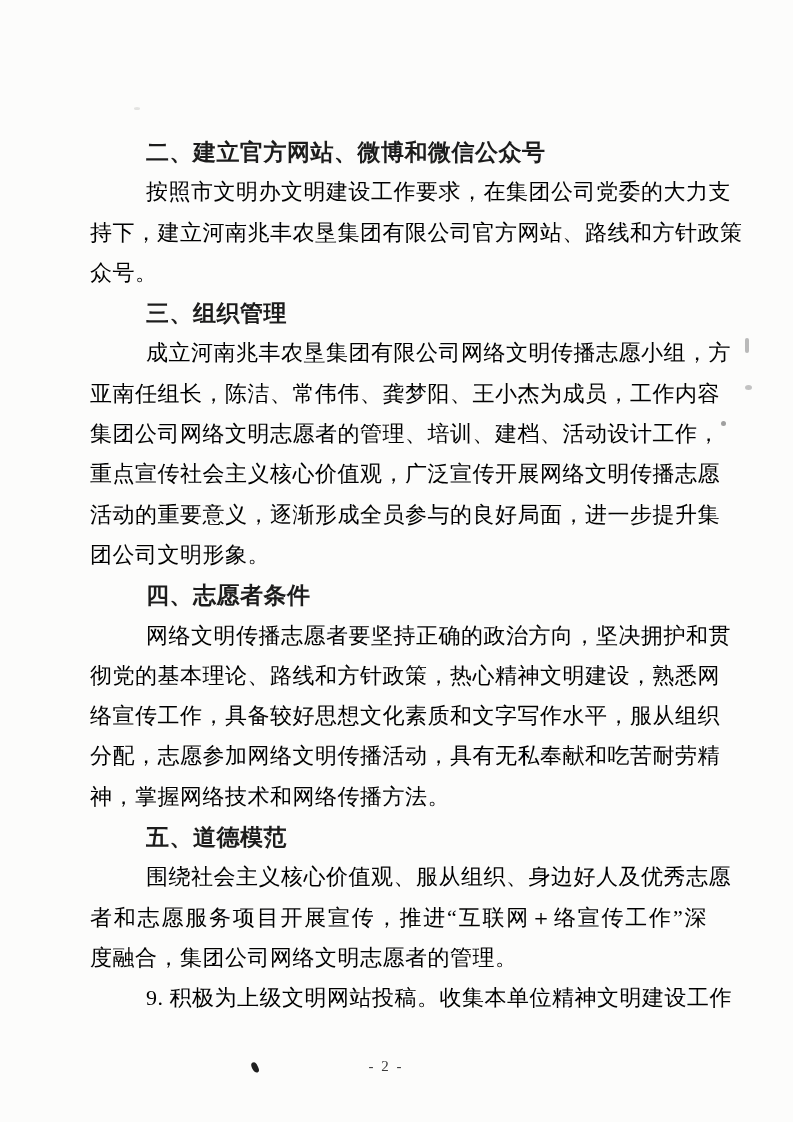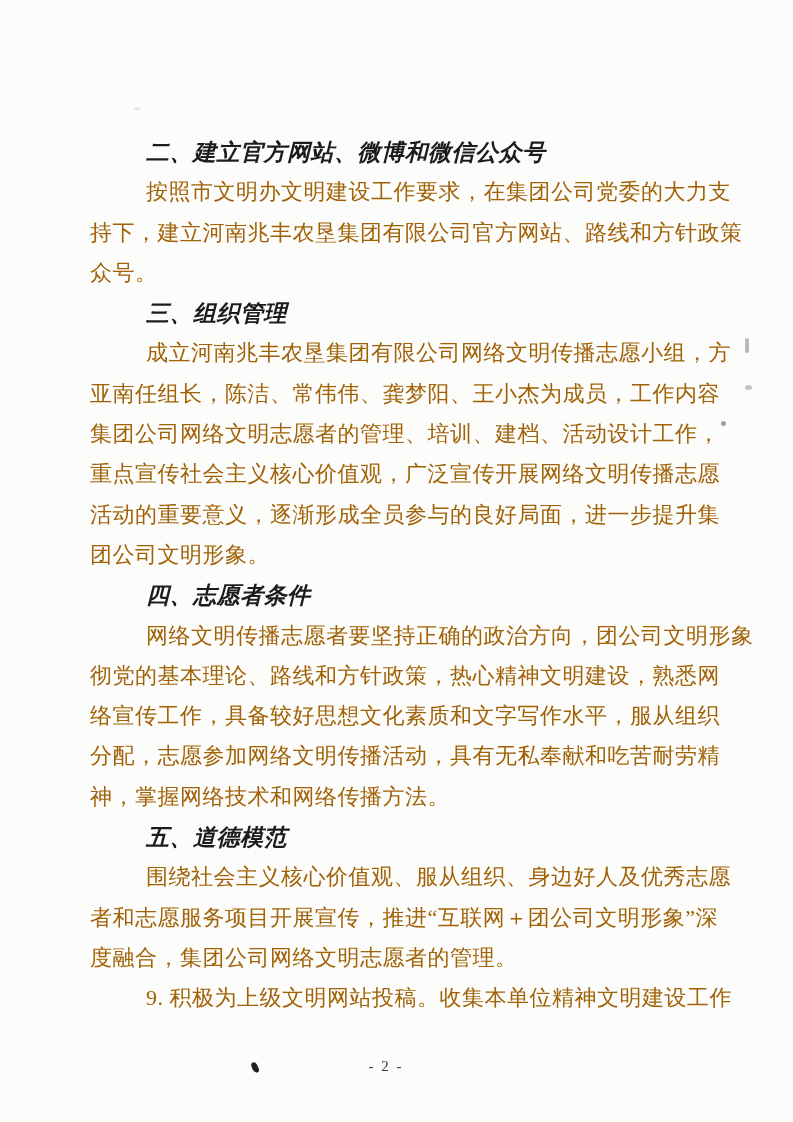--- a/index.html
+++ b/index.html
@@ -26,25 +26,24 @@
     line-height: 40.3px;
     letter-spacing: 0.5px;
   }
   .section-heading {
     font-family: "Liberation Sans", "DejaVu Sans", sans-serif;
     font-weight: 700;
     font-size: 23px;
     color: #1c1c1c;
     text-indent: 56px;
     white-space: nowrap;
-    font-style: italic;
   }
   .text-line {
     white-space: nowrap;
-    color: #a16207;
+    color: #000000;
     font-family: Liberation Serif, serif;
   }
   .text-line.first {
     text-indent: 56px;
   }
   .text-line.fill {
     text-align: justify;
     text-align-last: justify;
   }
   .footer {
@@ -105,35 +104,35 @@
             <div class="text-line fill">活动的重要意义，逐渐形成全员参与的良好局面，进一步提升集</div>
             <div class="text-line">团公司文明形象。</div>
           </div>
         </div>
     </section>
 
     <section class="doc-section">
       <div class="section-heading">四、志愿者条件</div>
       <div class="section-paragraphs">
           <div class="paragraph">
-            <div class="text-line first fill">网络文明传播志愿者要坚持正确的政治方向，团公司文明形象</div>
+            <div class="text-line first fill">网络文明传播志愿者要坚持正确的政治方向，坚决拥护和贯</div>
             <div class="text-line fill">彻党的基本理论、路线和方针政策，热心精神文明建设，熟悉网</div>
             <div class="text-line fill">络宣传工作，具备较好思想文化素质和文字写作水平，服从组织</div>
             <div class="text-line fill">分配，志愿参加网络文明传播活动，具有无私奉献和吃苦耐劳精</div>
             <div class="text-line">神，掌握网络技术和网络传播方法。</div>
           </div>
         </div>
     </section>
 
     <section class="doc-section">
       <div class="section-heading">五、道德模范</div>
       <div class="section-paragraphs">
           <div class="paragraph">
             <div class="text-line first fill">围绕社会主义核心价值观、服从组织、身边好人及优秀志愿</div>
-            <div class="text-line fill">者和志愿服务项目开展宣传，推进“互联网＋团公司文明形象”深</div>
+            <div class="text-line fill">者和志愿服务项目开展宣传，推进“互联网＋络宣传工作”深</div>
             <div class="text-line">度融合，集团公司网络文明志愿者的管理。</div>
           </div>
           <div class="paragraph">
             <div class="text-line first fill">9. 积极为上级文明网站投稿。收集本单位精神文明建设工作</div>
           </div>
         </div>
     </section>
   </main>
 
   <footer class="footer">

